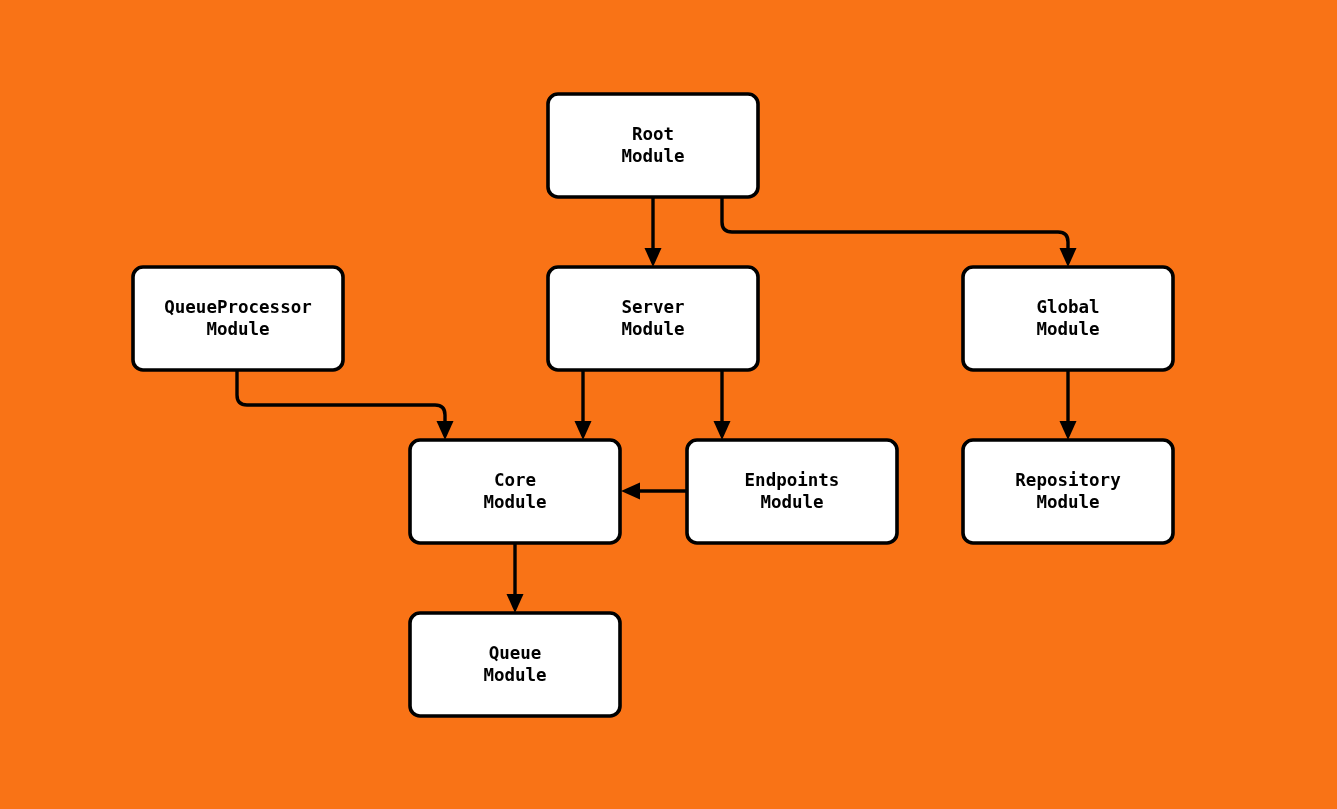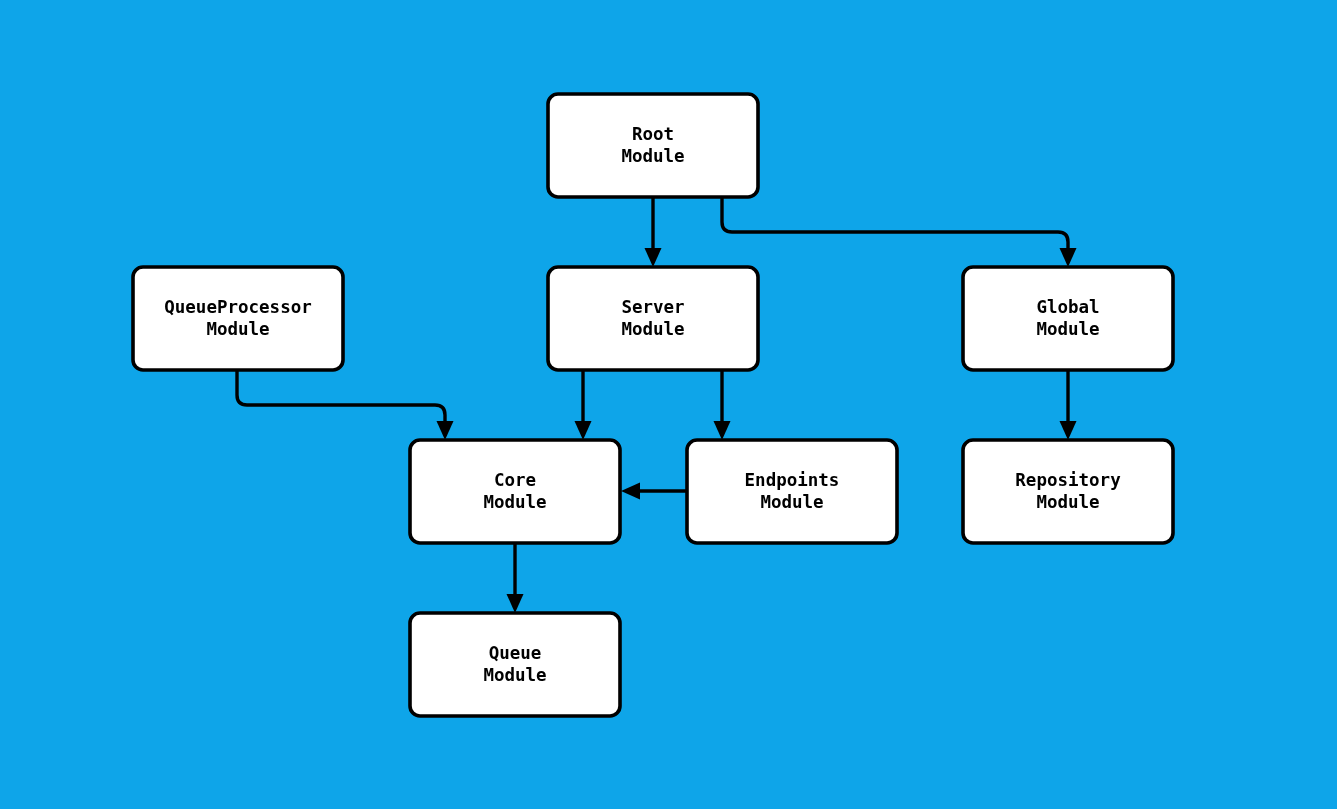--- a/index.html
+++ b/index.html
@@ -11,21 +11,21 @@
   body {
     width: 1337px;
     height: 809px;
     overflow: hidden;
     font-family: "DejaVu Sans Mono", "Liberation Mono", monospace;
   }
   #diagram-root {
     position: relative;
     width: 1337px;
     height: 809px;
-    background: #0ea5e9;
+    background: #f97316;
   }
   svg#diagram-svg {
     display: block;
     width: 1337px;
     height: 809px;
   }
   .node-box {
     fill: #ffffff;
     stroke: #000000;
     stroke-width: 3.6;

